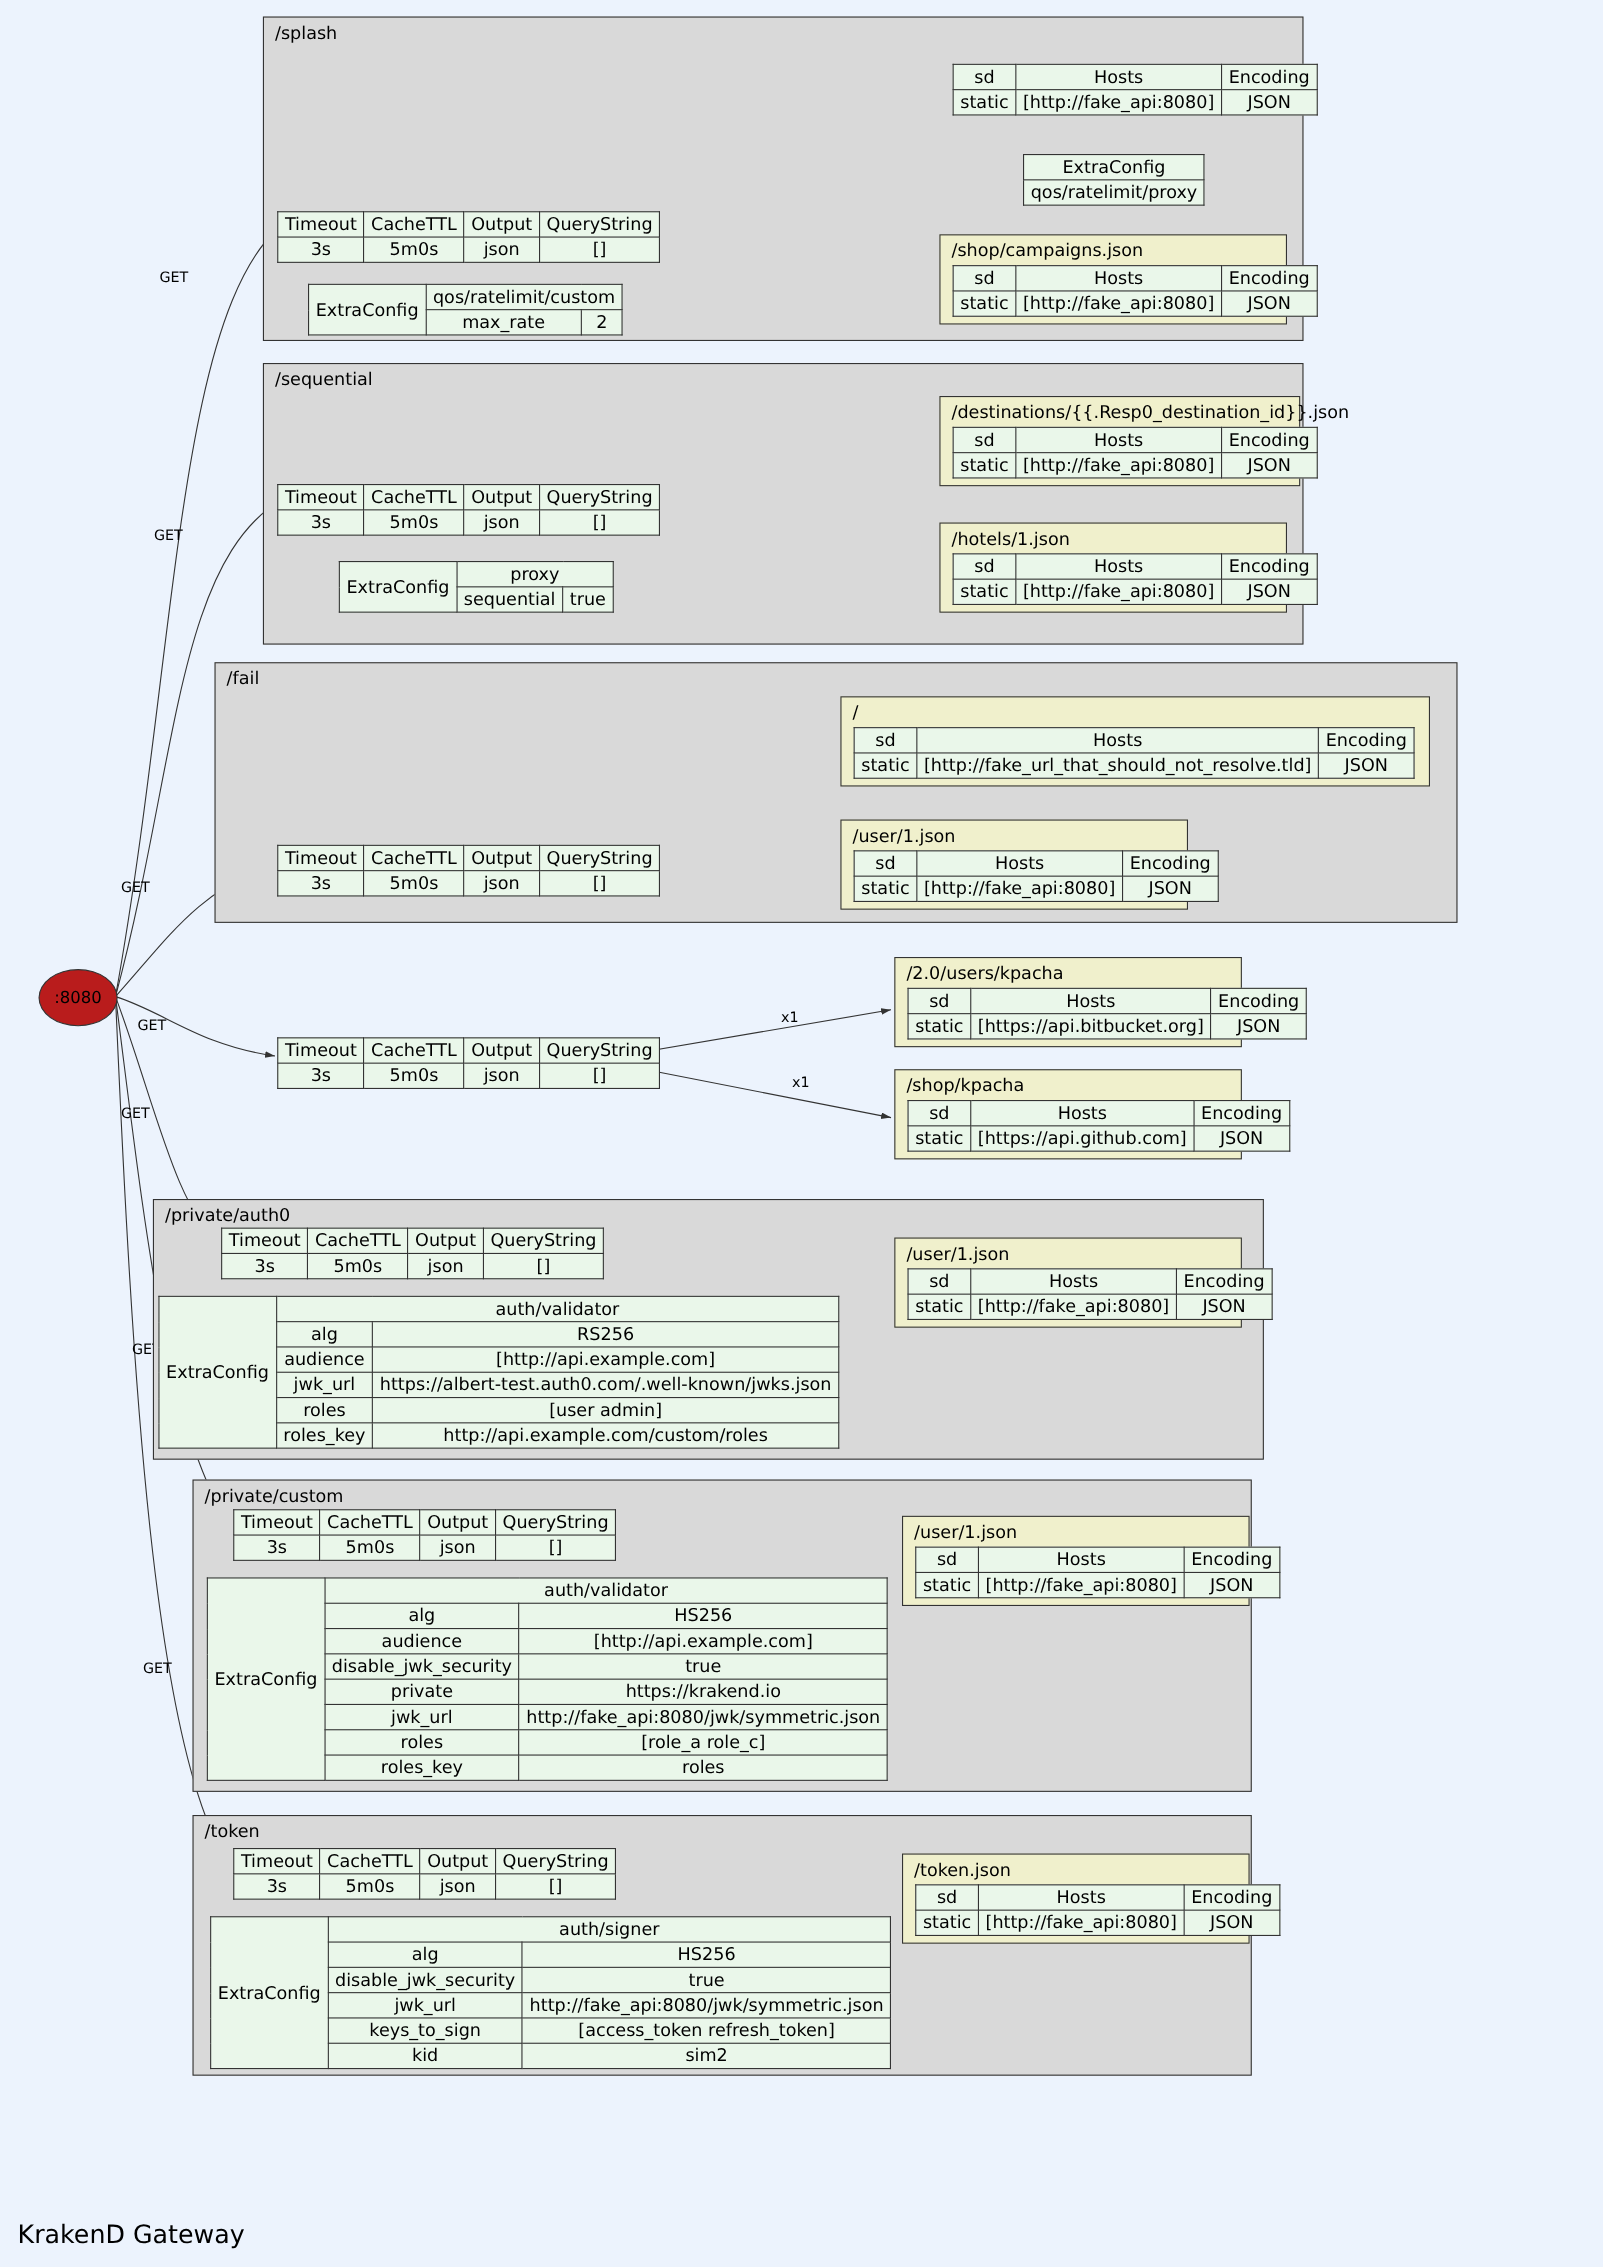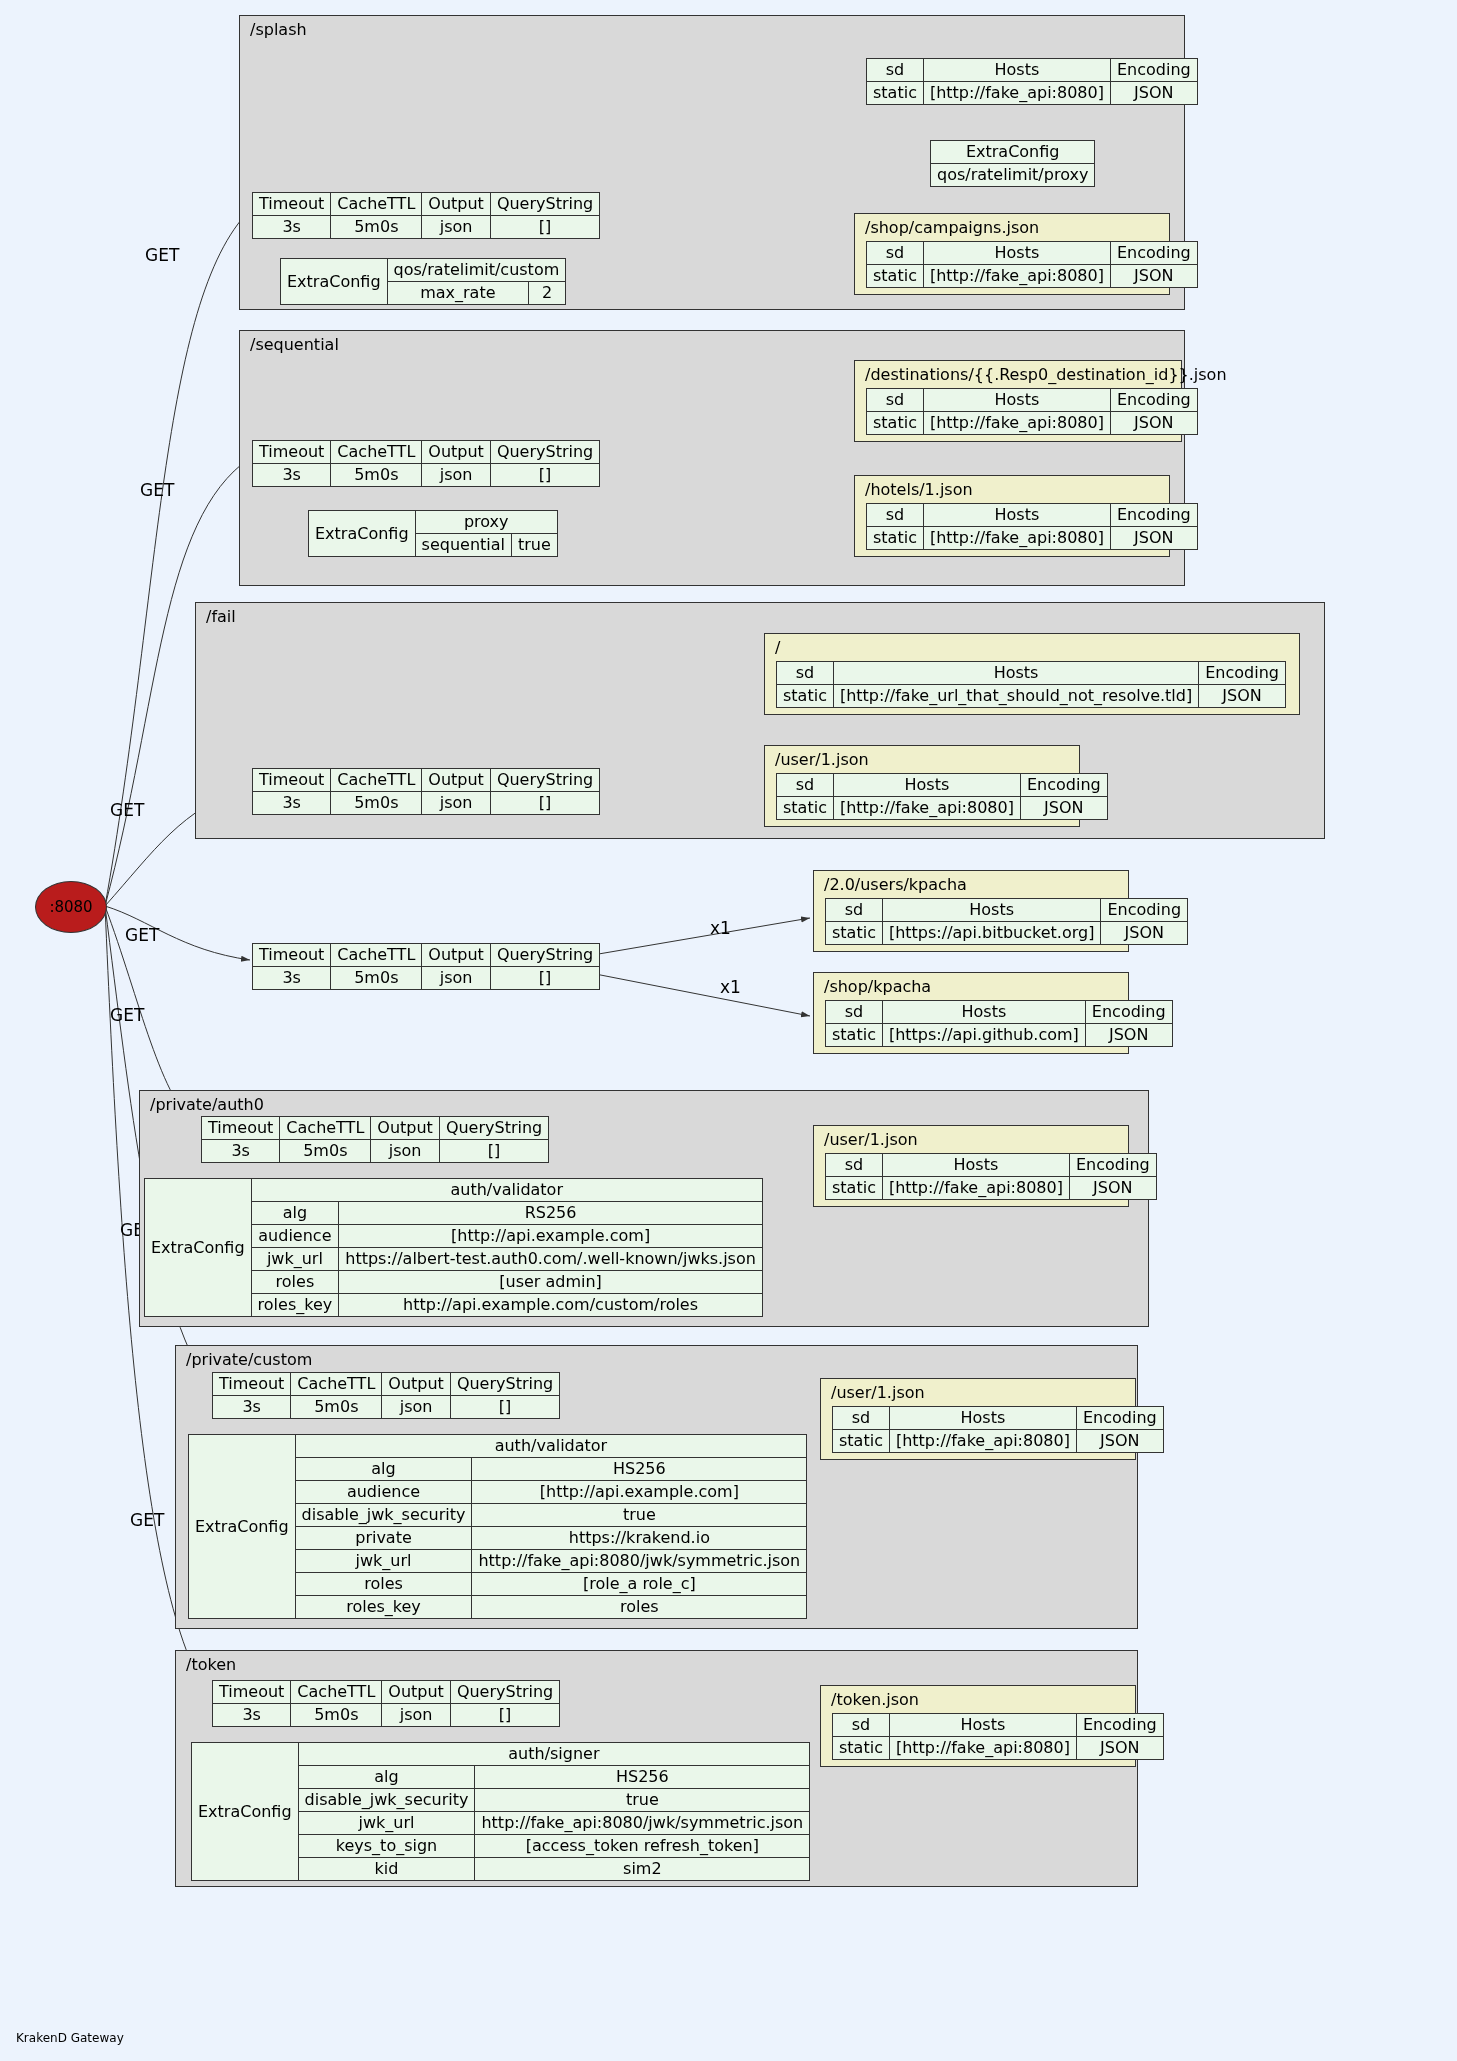--- a/index.html
+++ b/index.html
@@ -1,30 +1,30 @@
 <!DOCTYPE html>
 <html><head>
 <meta charset="utf-8">
 <style>
   html, body { margin:0; padding:0; background:#ecf3fd; font-family:"DejaVu Sans", "Verdana", sans-serif; font-size:15px; color:#000;}
   .canvas { position:relative; width:1457px; height:2061px; background:#ecf3fd; }
-  .footer { position:absolute; left:16px; bottom:16px; font-size:12px; }
+  .footer { position:absolute; left:16px; bottom:16px; font-size:23px; }
   .entry-node { position:absolute; width:70px; height:50px; background:#b91c1c; border:1px solid #333; border-radius:50%; display:flex; align-items:center; justify-content:center; }
   .endpoint-box, .backend-box { position:absolute; border:1px solid #333; background:#d9d9d9; box-sizing:border-box; }
   .backend-box { background:#f0f0cc; }
   .box-title { position:absolute; top:4px; left:10px; font-size:16px; white-space:nowrap;}
   .props-table, .extra-table, .kv-table, .be-table {
     position:absolute; border-collapse:collapse; background:#eaf7ea; font-size:16px;
   }
   .props-table td, .props-table th, .extra-table td, .extra-table th, .kv-table td, .kv-table th, .be-table td, .be-table th {
     border:1px solid #333; padding:0 6px; text-align:center; font-weight:normal; white-space:nowrap; line-height:22px;
   }
   .extra-label { background:#eaf7ea; }
   svg.edges { position:absolute; left:0; top:0; width:1457px; height:2061px; pointer-events:none; }
-  .edge-label { position:absolute; font-size:17px; background:transparent; white-space:nowrap;}
+  .edge-label { position:absolute; font-size:13px; background:transparent; white-space:nowrap;}
 </style>
 </head>
 <body>
 
 <div class="canvas">
 
   <svg class="edges">
     <defs>
       <marker id="ah" markerWidth="10" markerHeight="10" refX="9" refY="3" orient="auto" markerUnits="strokeWidth">
         <path d="M0,0 L9,3 L0,6 z" fill="#333"></path>

